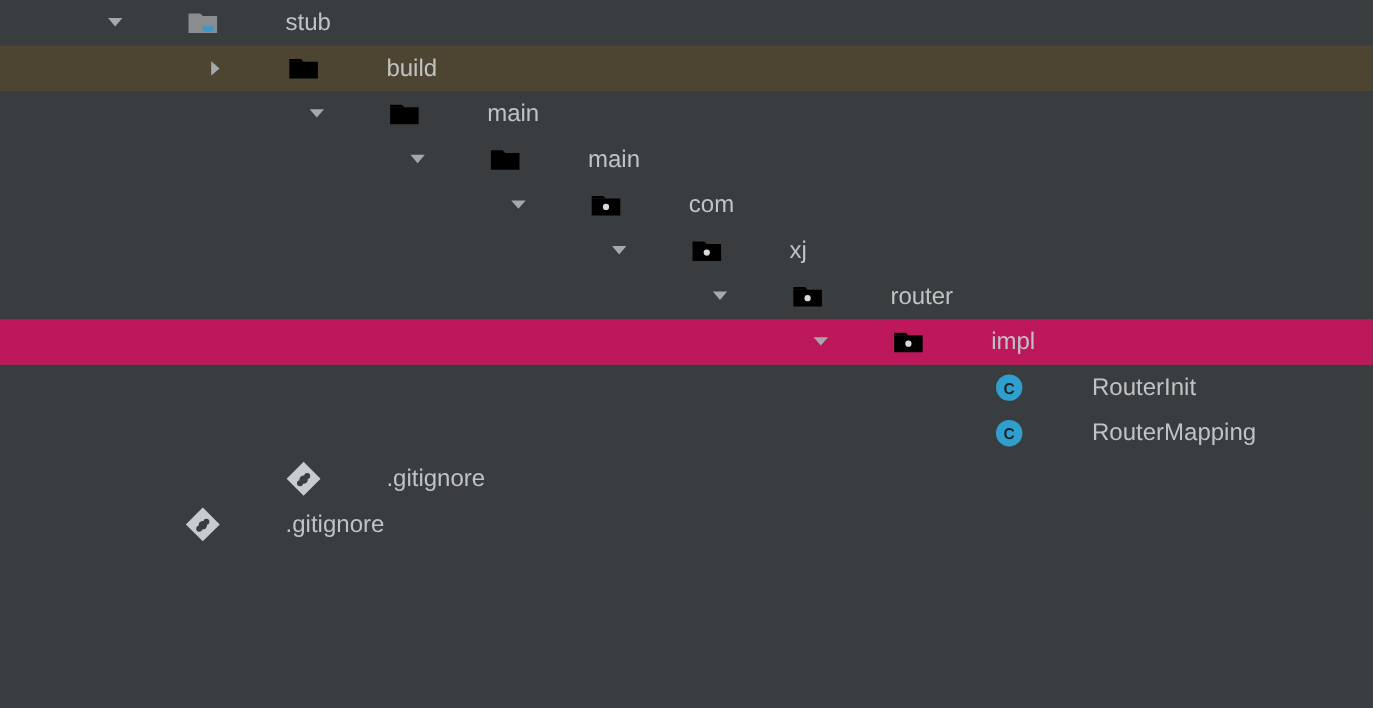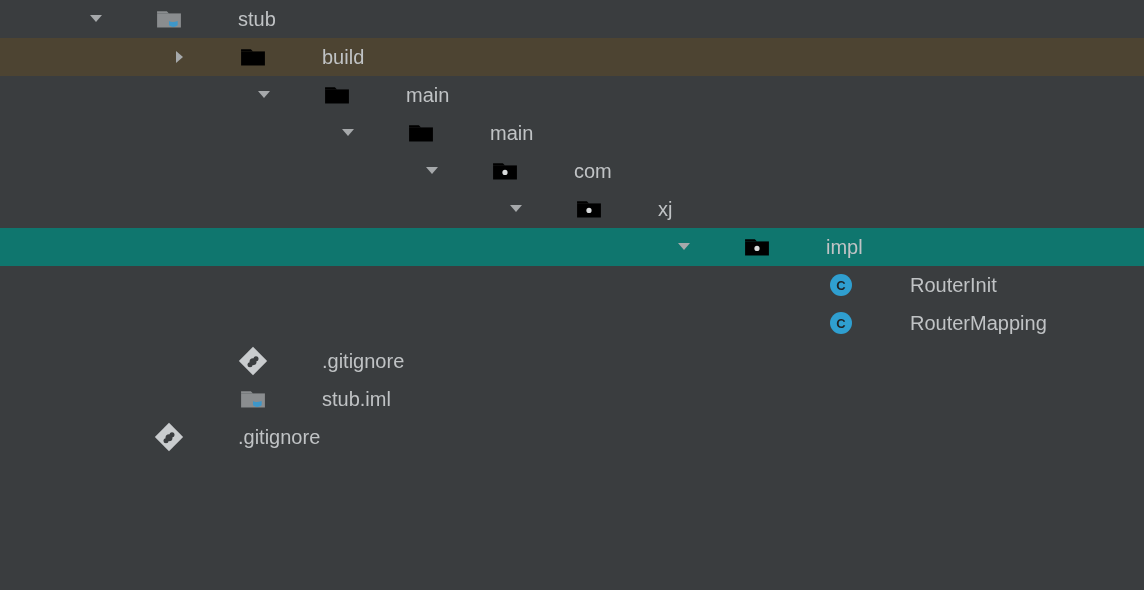--- a/index.html
+++ b/index.html
@@ -15,21 +15,21 @@
     .tree { padding-top: 0; }
     .row {
       display: flex;
       align-items: center;
       height: 38px;
       white-space: nowrap;
       cursor: pointer;
       gap: 48px;
     }
     .row.highlight-build { background: #4d4432; }
-    .row.highlight-selected { background: #0f766e; }
+    .row.highlight-selected { background: #be185d; }
     .indent { display: inline-block; width: 36px; flex-shrink: 0; }
     .arrow {
       width: 24px;
       height: 24px;
       display: inline-flex;
       align-items: center;
       justify-content: center;
       flex-shrink: 0;
       color: #a6a9ab;
     }
@@ -191,20 +191,40 @@
         </svg>
       </span>
     <span class="icon folder-package">
         <svg viewBox="0 0 24 20">
           <use href="#folder-pkg"></use>
         </svg>
       </span>
     <span class="label">xj</span>
   </div>
 
+  <div class="row">
+    <span class="indent"></span>
+      <span class="indent"></span>
+      <span class="indent"></span>
+      <span class="indent"></span>
+      <span class="indent"></span>
+      <span class="indent"></span>
+      <span class="indent"></span>
+    <span class="arrow">
+        <svg viewBox="0 0 14 14">
+          <use href="#arrow-down"></use>
+        </svg>
+      </span>
+    <span class="icon folder-package">
+        <svg viewBox="0 0 24 20">
+          <use href="#folder-pkg"></use>
+        </svg>
+      </span>
+    <span class="label">router</span>
+  </div>
 
   <div class="row highlight-selected">
     <span class="indent"></span>
       <span class="indent"></span>
       <span class="indent"></span>
       <span class="indent"></span>
       <span class="indent"></span>
       <span class="indent"></span>
       <span class="indent"></span>
       <span class="indent"></span>
@@ -267,33 +287,20 @@
       </span>
     <span class="icon">
         <span class="git-diamond">
           <span class="git-diamond-inner"></span>
         </span>
       </span>
     <span class="label">.gitignore</span>
   </div>
 
 
-  <div class="row">
-    <span class="indent"></span>
-      <span class="indent"></span>
-    <span class="arrow empty">
-        <svg viewBox="0 0 14 14"></svg>
-      </span>
-    <span class="icon">
-        <svg viewBox="0 0 24 20">
-          <use href="#folder-cup"></use>
-        </svg>
-      </span>
-    <span class="label">stub.iml</span>
-  </div>
 
   <div class="row">
     <span class="indent"></span>
     <span class="arrow empty">
         <svg viewBox="0 0 14 14"></svg>
       </span>
     <span class="icon">
         <span class="git-diamond">
           <span class="git-diamond-inner"></span>
         </span>

